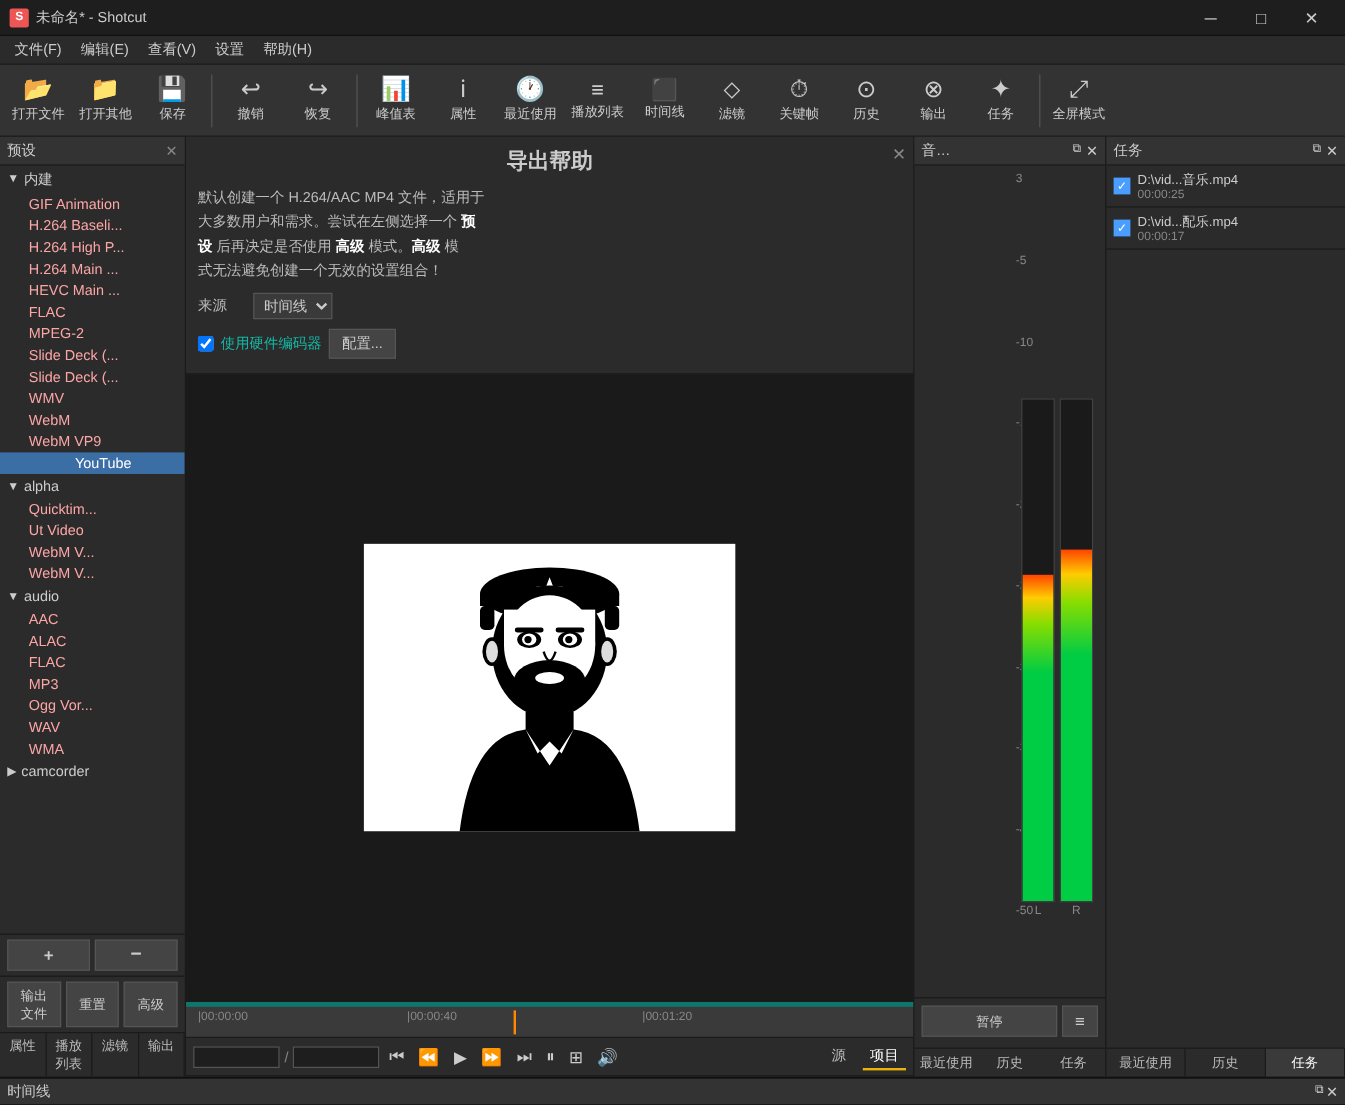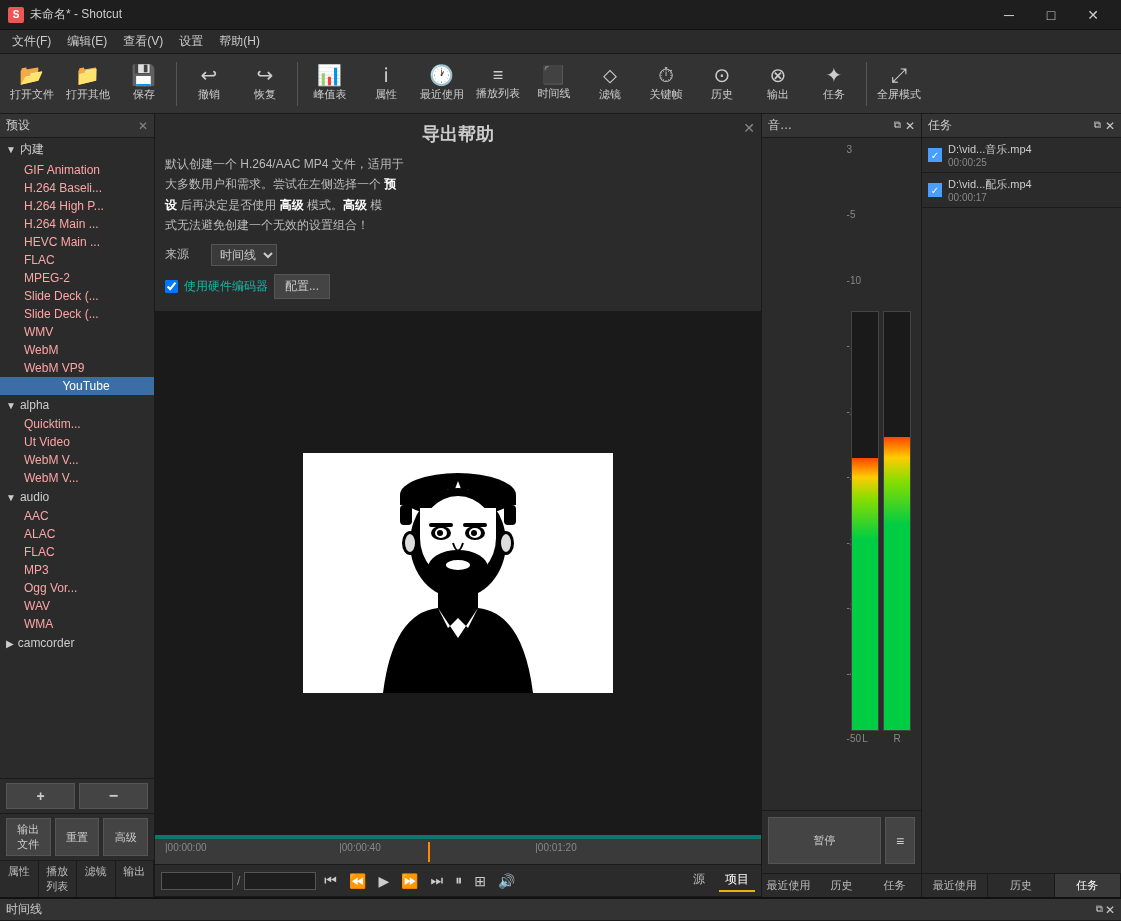--- a/index.html
+++ b/index.html
@@ -734,21 +734,21 @@
         <div class="meter-bar-wrap">
           <div class="meter-bar-bg" style="height:420px;">
             <div class="meter-bar-fill" style="height:70%;background:linear-gradient(to top, #00cc44 70%, #88dd00 85%, #ffcc00 93%, #ff4400 100%);"></div>
           </div>
           <span class="meter-label">R</span>
         </div>
       </div>
     </div>
     <div class="audio-panel-controls">
       <div style="display:flex;gap:4px;">
-        <button style="flex:1;background:#444;border:1px solid #555;color:#ccc;cursor:pointer;padding:15px;font-size:11px;">暂停</button>
+        <button style="flex:1;background:#444;border:1px solid #555;color:#ccc;cursor:pointer;padding:4px;font-size:11px;">暂停</button>
         <button style="width:30px;background:#444;border:1px solid #555;color:#ccc;cursor:pointer;padding:4px;font-size:14px;">≡</button>
       </div>
     </div>
     <div style="display:flex;border-top:1px solid #1a1a1a;">
       <div style="flex:1;padding:4px;text-align:center;cursor:pointer;color:#bbb;font-size:11px;">最近使用</div>
       <div style="flex:1;padding:4px;text-align:center;cursor:pointer;color:#bbb;font-size:11px;">历史</div>
       <div style="flex:1;padding:4px;text-align:center;cursor:pointer;color:#bbb;font-size:11px;">任务</div>
     </div>
   </div>
 

